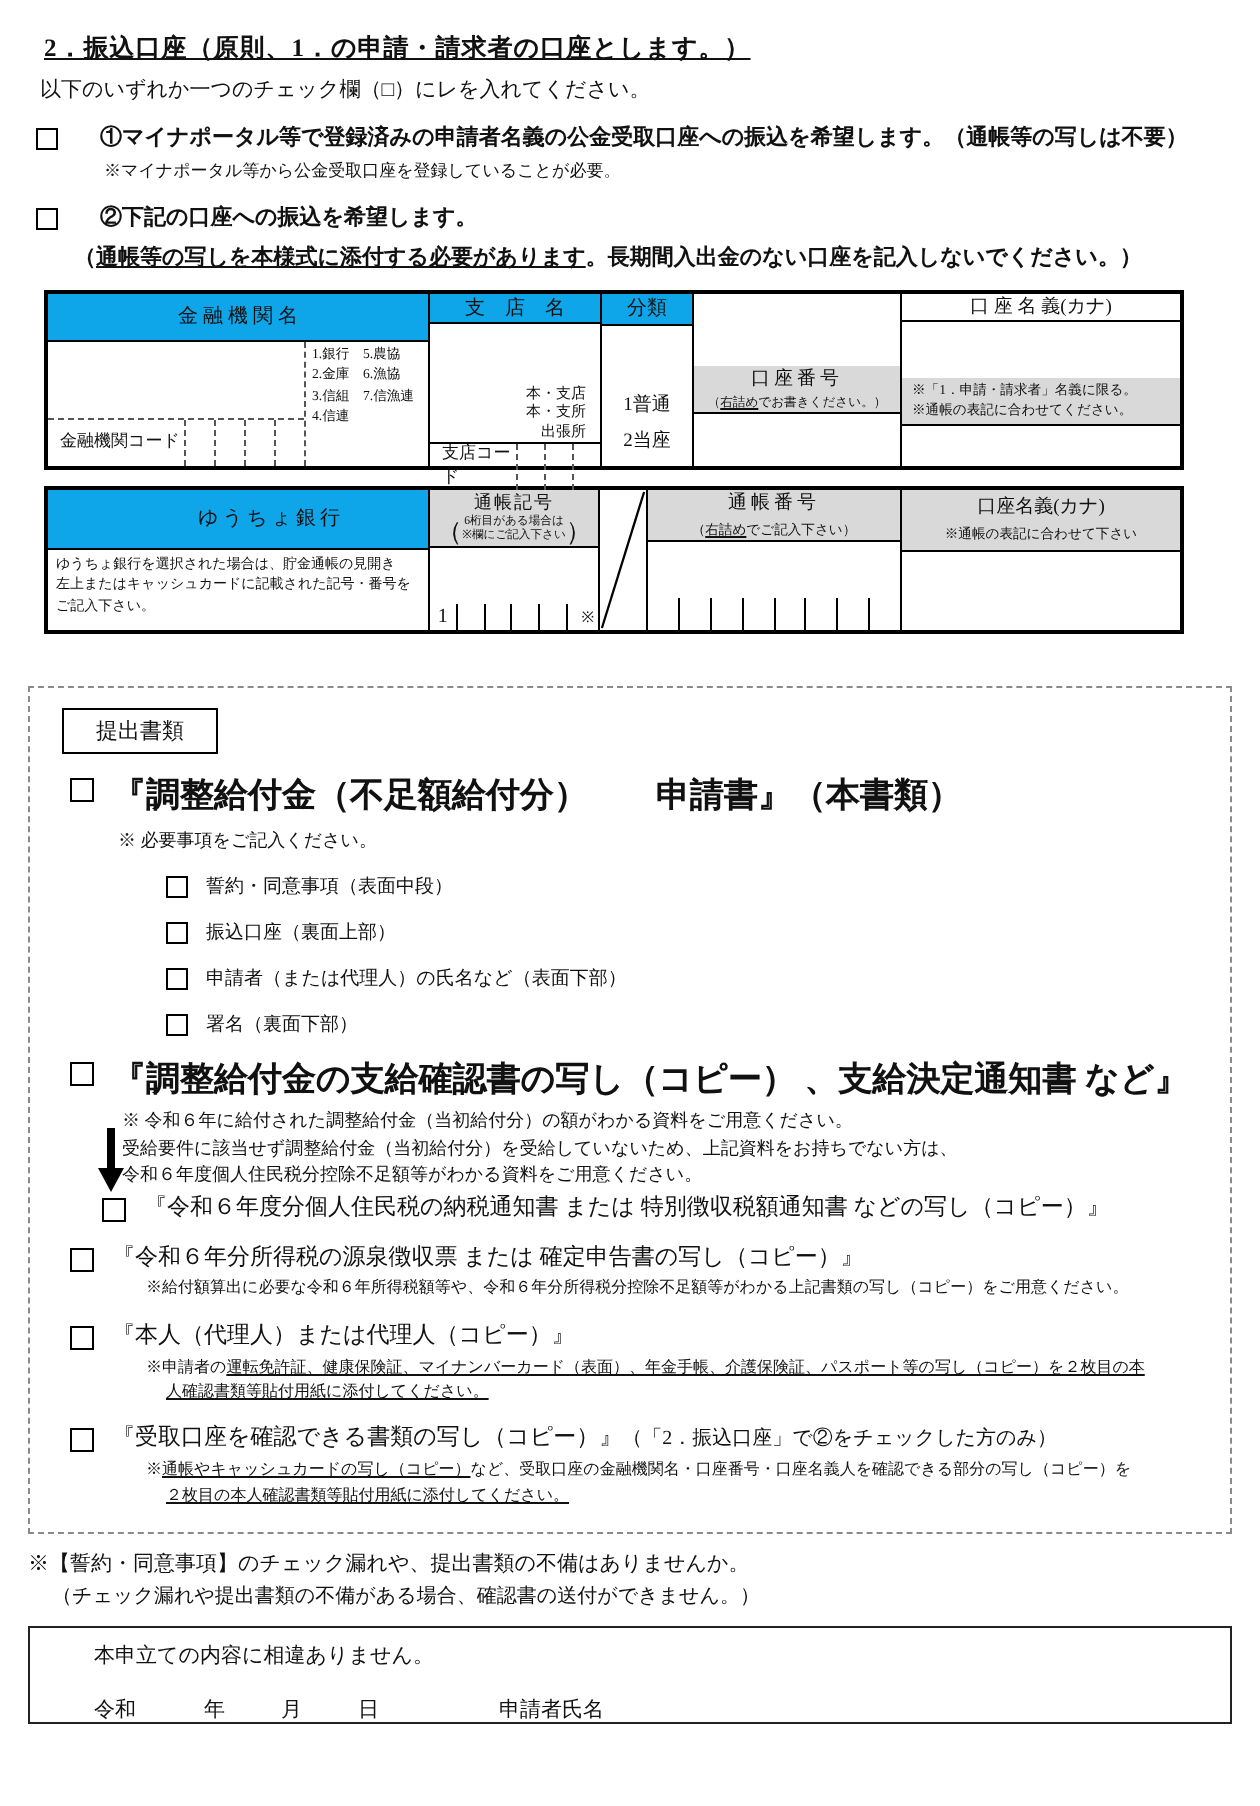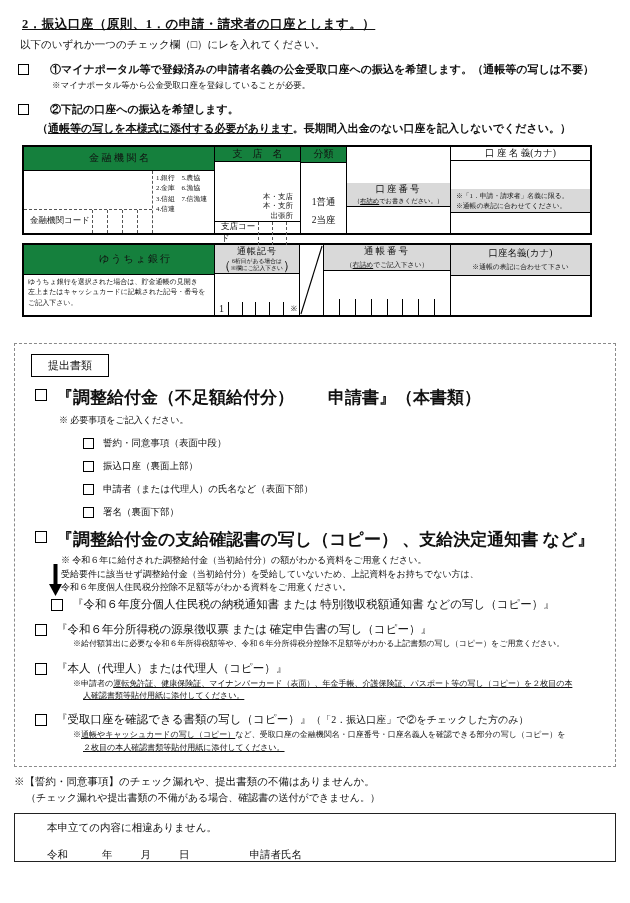--- a/index.html
+++ b/index.html
@@ -16,21 +16,21 @@
       flex:none;margin-top:1px;box-sizing:border-box;}
   .opt-label{font-size:11px;font-weight:bold;line-height:1.25;}
   .opt-note{margin:3px 0 0 52px;font-size:8.5px;}
   .opt2-paren{margin:4px 0 0 37px;font-size:11px;font-weight:bold;}
   .u{text-decoration:underline;}
 
   
   .btable{margin:9px 0 0 22px;width:566px;border:2px solid #000;display:flex;box-sizing:content-box;}
   .col{display:flex;flex-direction:column;box-sizing:border-box;}
   .col + .col{border-left:1px solid #000;gap:28px;}
-  .th{background:#15803d;border-bottom:1px solid #000;display:flex;align-items:center;
+  .th{background:#0ea5e9;border-bottom:1px solid #000;display:flex;align-items:center;
       justify-content:center;box-sizing:border-box;}
   
   .t1{height:86px;}
   .t1 .th{height:24px;font-size:10px;}
   .c1{width:190px;}
   .c1body{display:flex;height:62px;}
   .c1left{flex:1;display:flex;flex-direction:column;}
   .c1blank{flex:1;}
   .c1coderow{height:23px;border-top:1px dashed #555;display:flex;align-items:stretch;}
   .codelabel{font-size:8.5px;display:flex;align-items:center;padding-left:6px;flex:1;}

